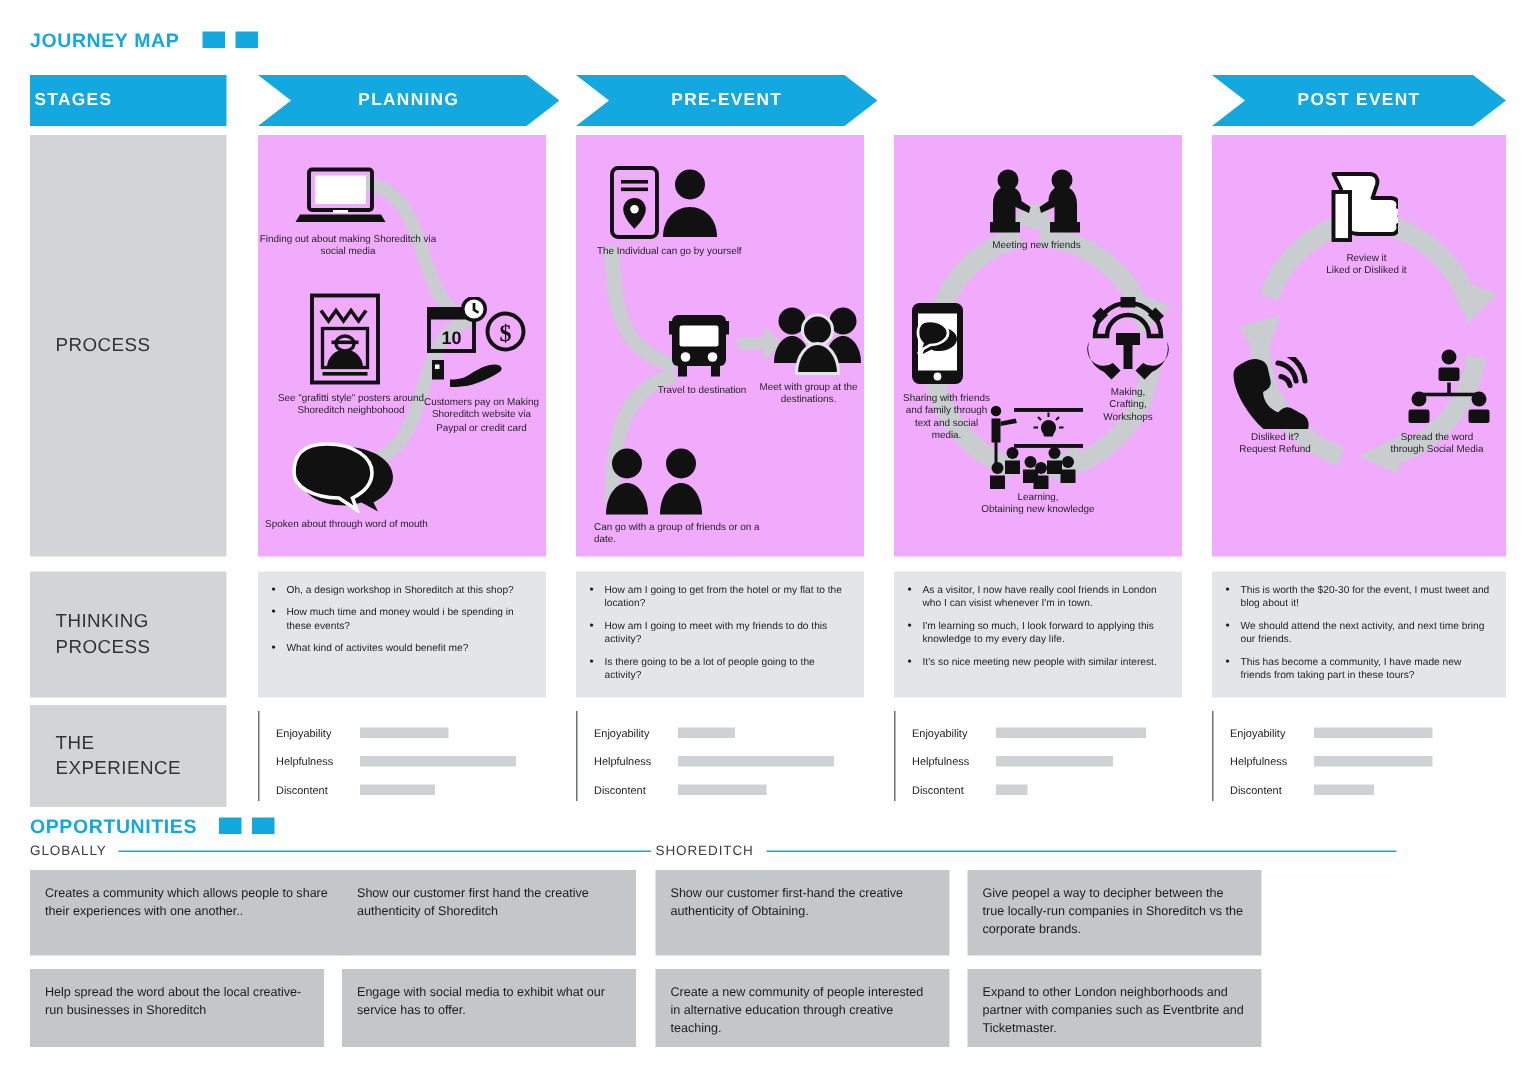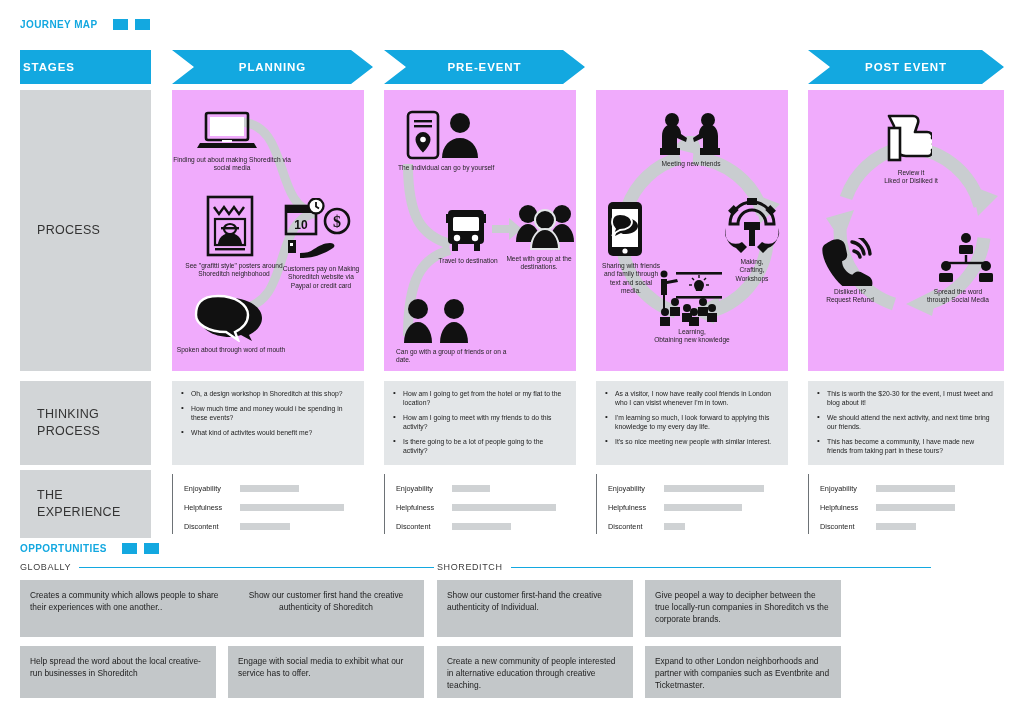--- a/index.html
+++ b/index.html
@@ -9,21 +9,21 @@
     font-family:"Liberation Sans","DejaVu Sans",sans-serif;
     color:#2b2b2b;
     position:relative;
     overflow:hidden;
   }
   .sq{ display:inline-block; width:15px; height:11px; background:#13a8e0; vertical-align:middle; }
 
   
   .title-row{
     position:absolute; left:20px;
-    font-size:10px; font-weight:bold; letter-spacing:.4px; color:#13a8e0;
+    font-size:13px; font-weight:bold; letter-spacing:.4px; color:#13a8e0;
     display:flex; align-items:center; gap:6px;
   }
   #journey-title{ top:19px; }
   #opp-title{ top:543px; }
   .title-row .sq-wrap{ display:flex; gap:7px; margin-left:9px; }
 
   
   #stage-band{ position:absolute; left:20px; top:50px; width:984px; height:34px; }
   .stage-cell{ position:absolute; top:0; height:34px; background:#13a8e0;
                display:flex; align-items:center; }
@@ -521,32 +521,32 @@
   <span class="rule" style="width:355px;"></span>
 </div>
 <div class="opp-sub" id="opp-shoreditch">
   <span>SHOREDITCH</span>
   <span class="rule" style="width:420px;"></span>
 </div>
 
 <div class="opp-card" style="left:20px; top:580px; width:210px; height:57px;">
   <span>Creates a community which allows people to share their experiences with one another..</span>
 </div>
-<div class="opp-card" style="left:228px; top:580px; width:196px; height:57px;text-align:center;">
+<div class="opp-card" style="left:228px; top:580px; width:196px; height:57px;">
   <span>Show our customer first hand the creative authenticity of Shoreditch</span>
 </div>
 <div class="opp-card" style="left:20px; top:646px; width:196px; height:52px;">
   <span>Help spread the word about the local creative-run businesses in Shoreditch</span>
 </div>
 <div class="opp-card" style="left:228px; top:646px; width:196px; height:52px;">
   <span>Engage with social media to exhibit what our service has to offer.</span>
 </div>
 
 <div class="opp-card" style="left:437px; top:580px; width:196px; height:57px;">
-  <span>Show our customer first-hand the creative authenticity of Individual.</span>
+  <span>Show our customer first-hand the creative authenticity of Obtaining.</span>
 </div>
 <div class="opp-card" style="left:645px; top:580px; width:196px; height:57px;">
   <span>Give peopel a way to decipher between the true locally-run companies in Shoreditch vs the corporate brands.</span>
 </div>
 <div class="opp-card" style="left:437px; top:646px; width:196px; height:52px;">
   <span>Create a new community of people interested in alternative education through creative teaching.</span>
 </div>
 <div class="opp-card" style="left:645px; top:646px; width:196px; height:52px;">
   <span>Expand to other London neighborhoods and partner with companies such as Eventbrite and Ticketmaster.</span>
 </div>

